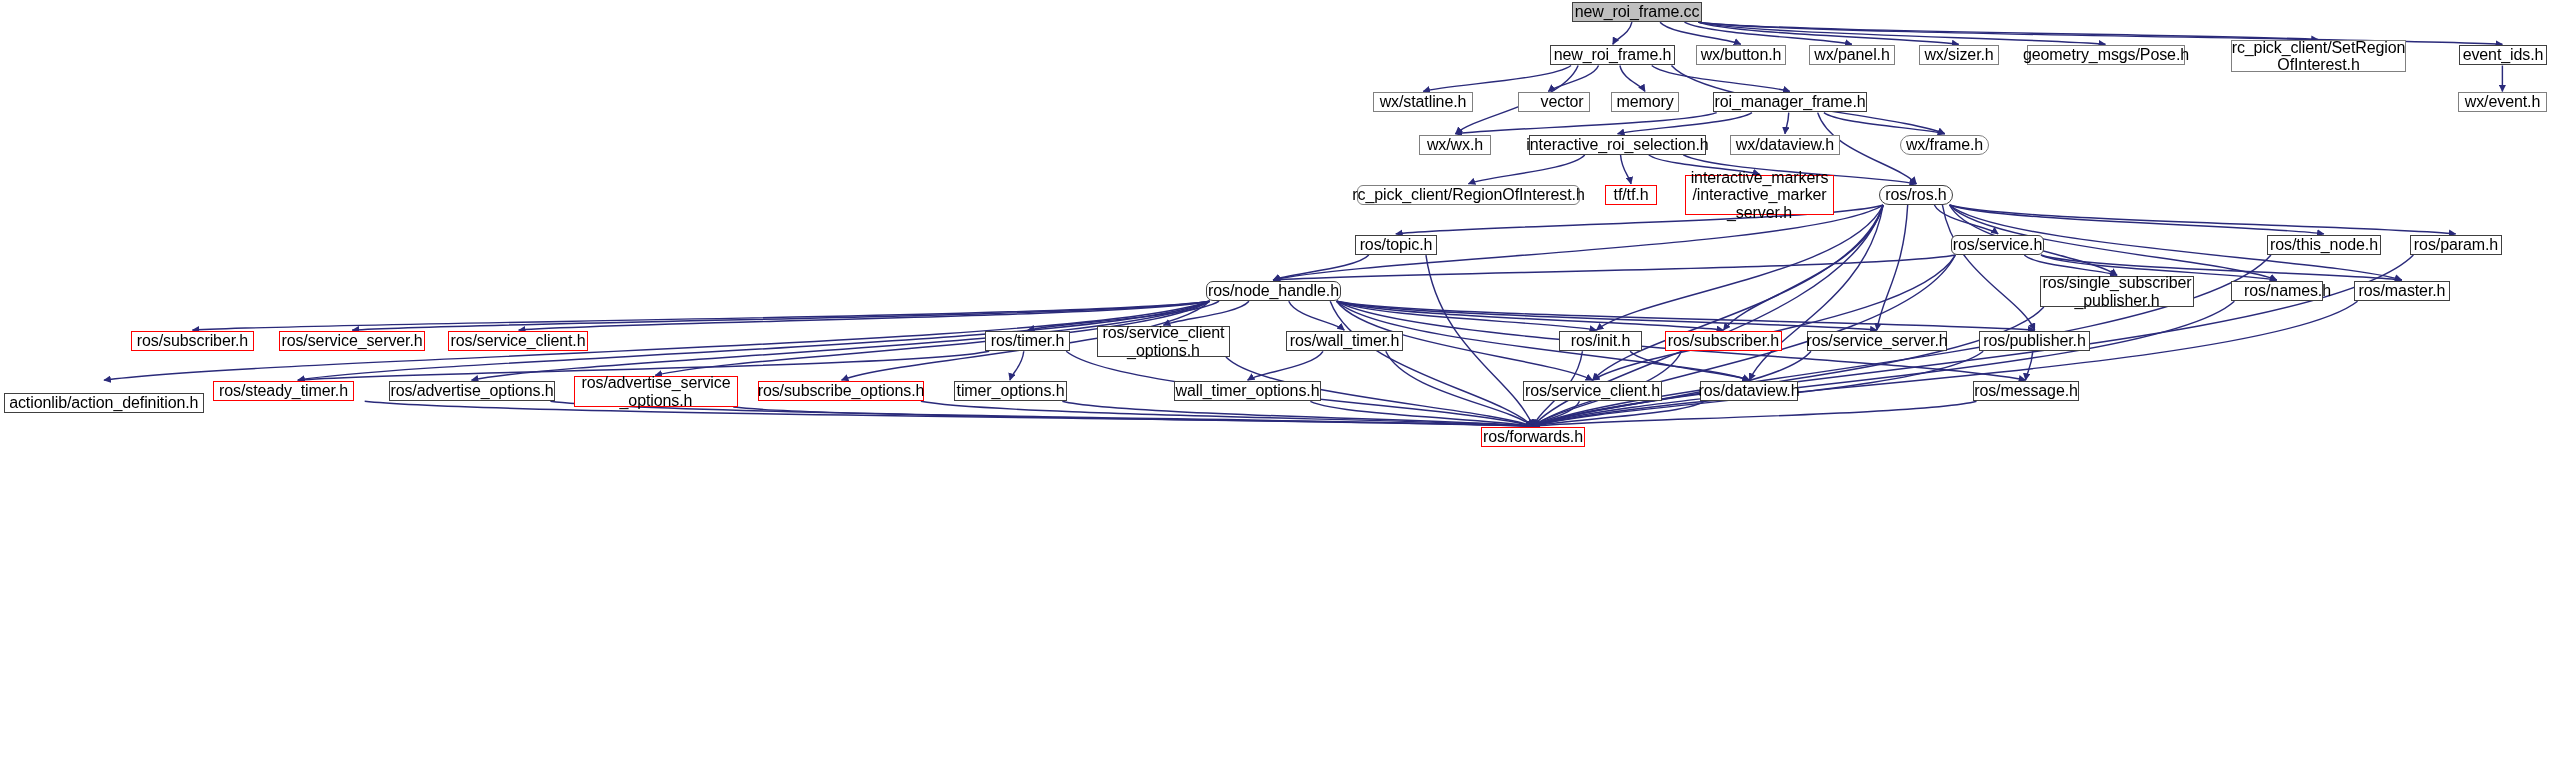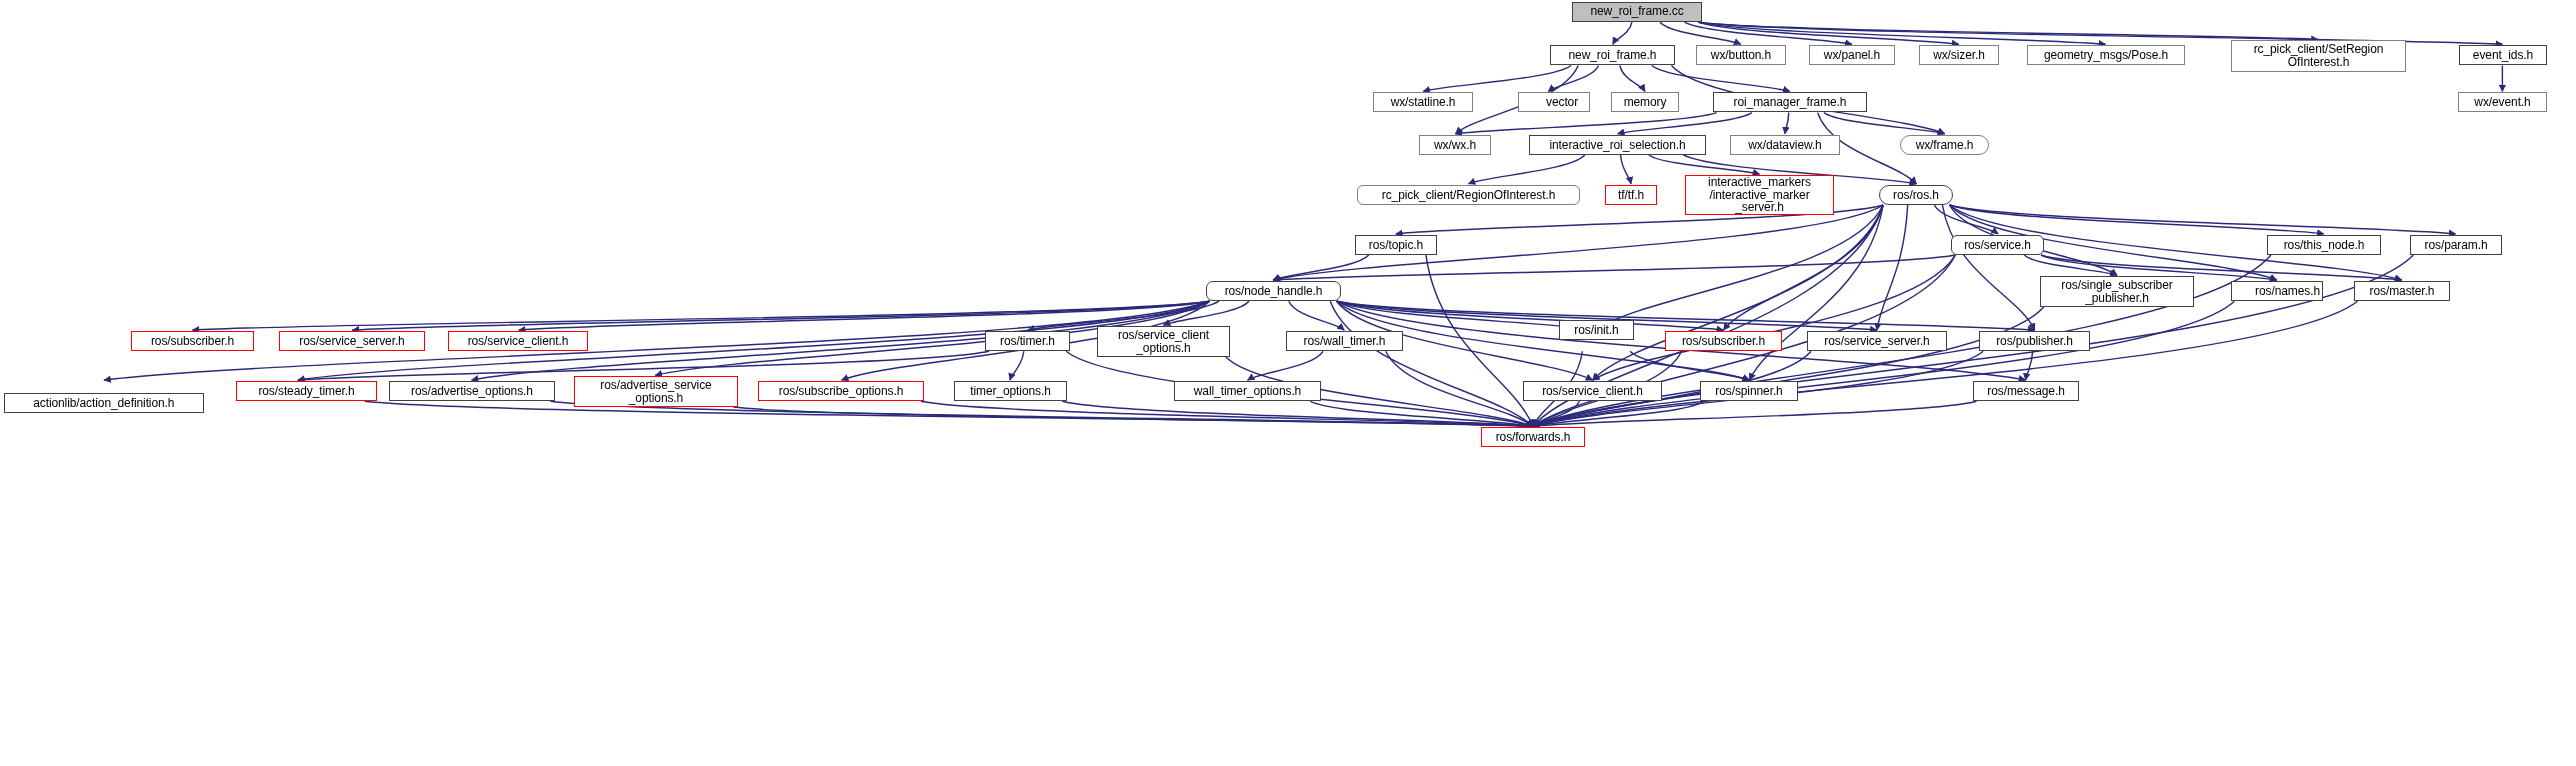--- a/index.html
+++ b/index.html
@@ -26,21 +26,21 @@
   .gnode {
     position: absolute;
     box-sizing: border-box;
     display: flex;
     align-items: center;
     justify-content: center;
     text-align: center;
     background: #ffffff;
     border: 1px solid #808080;
     color: #000000;
-    font-size: 12px;
+    font-size: 16px;
     line-height: 1.07;
     letter-spacing: -0.1px;
     white-space: pre-line;
     padding: 0 1.9px;
   }
   .gnode.dark {
     border: 1.5px solid #404040;
   }
   .gnode.red {
     border: 1.5px solid #ff0000;
@@ -188,31 +188,31 @@
 _publisher.h</div>
       <div class="gnode dark" style="left: 2231px; top: 281px; width: 92px; height: 20px; padding-left: 23px;">ros/names.h</div>
       <div class="gnode dark" style="left: 2354px; top: 281px; width: 96px; height: 20px;">ros/master.h</div>
       <div class="gnode red" style="left: 131px; top: 331px; width: 123px; height: 20px;">ros/subscriber.h</div>
       <div class="gnode red" style="left: 279px; top: 331px; width: 146px; height: 20px;">ros/service_server.h</div>
       <div class="gnode red" style="left: 448px; top: 331px; width: 140px; height: 20px;">ros/service_client.h</div>
       <div class="gnode dark" style="left: 985px; top: 331px; width: 85px; height: 20px;">ros/timer.h</div>
       <div class="gnode dark" style="left: 1097px; top: 326px; width: 133px; height: 31px;">ros/service_client
 _options.h</div>
       <div class="gnode dark" style="left: 1286px; top: 331px; width: 117px; height: 20px;">ros/wall_timer.h</div>
-      <div class="gnode dark" style="left: 1559px; top: 320px; width: 75px; height: 20px;">ros/init.h</div>
+      <div class="gnode dark" style="left: 1559px; top: 331px; width: 83px; height: 20px;">ros/init.h</div>
       <div class="gnode red" style="left: 1665px; top: 331px; width: 117px; height: 20px;">ros/subscriber.h</div>
       <div class="gnode dark" style="left: 1807px; top: 331px; width: 140px; height: 20px;">ros/service_server.h</div>
       <div class="gnode dark" style="left: 1979px; top: 331px; width: 111px; height: 20px;">ros/publisher.h</div>
       <div class="gnode dark" style="left: 3.8px; top: 381px; width: 200px; height: 20px; margin-top: 12px;">actionlib/action_definition.h</div>
-      <div class="gnode red" style="left: 236px; top: 381px; width: 141px; height: 20px;">ros/steady_timer.h</div>
+      <div class="gnode red" style="left: 213px; top: 381px; width: 141px; height: 20px;">ros/steady_timer.h</div>
       <div class="gnode dark" style="left: 389px; top: 381px; width: 166px; height: 20px;">ros/advertise_options.h</div>
       <div class="gnode red" style="left: 574px; top: 376px; width: 164px; height: 31px;">ros/advertise_service
 _options.h</div>
       <div class="gnode red" style="left: 758px; top: 381px; width: 166px; height: 20px;">ros/subscribe_options.h</div>
       <div class="gnode dark" style="left: 954px; top: 381px; width: 113px; height: 20px;">timer_options.h</div>
       <div class="gnode dark" style="left: 1174px; top: 381px; width: 147px; height: 20px;">wall_timer_options.h</div>
       <div class="gnode dark" style="left: 1523px; top: 381px; width: 139px; height: 20px;">ros/service_client.h</div>
-      <div class="gnode dark" style="left: 1700px; top: 381px; width: 98px; height: 20px;">ros/spinner.h</div>
+      <div class="gnode dark" style="left: 1700px; top: 381px; width: 98px; height: 20px;">ros/dataview.h</div>
       <div class="gnode dark" style="left: 1973px; top: 381px; width: 106px; height: 20px;">ros/message.h</div>
       <div class="gnode red" style="left: 1481px; top: 427px; width: 104px; height: 20px;">ros/forwards.h</div>
     </div>
 </div>
 
 
 </body></html>

